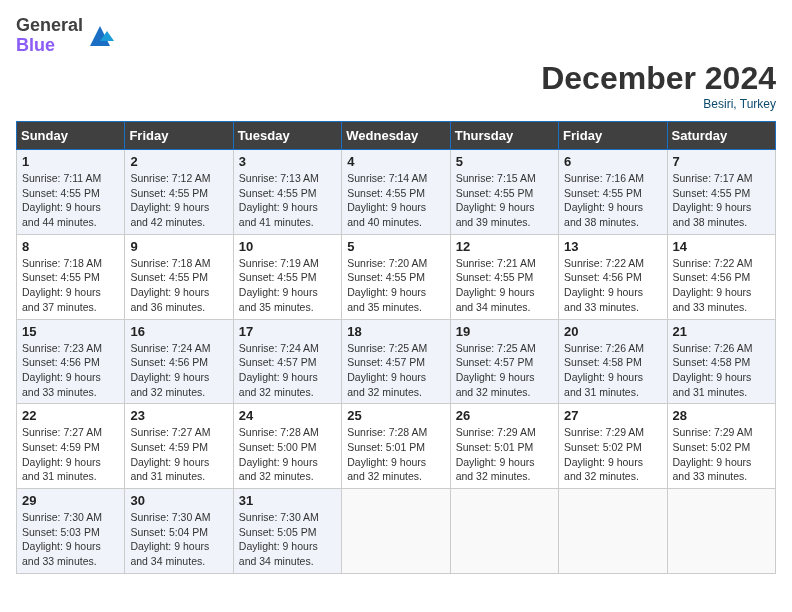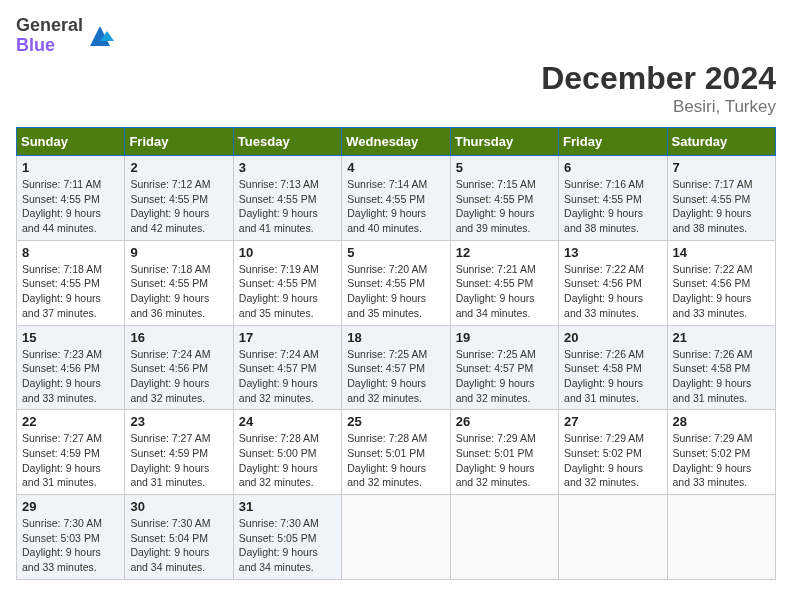--- a/index.html
+++ b/index.html
@@ -43,30 +43,30 @@
     .title-section {
       text-align: right;
       margin-top: 44px;
     }
     .month-title {
       font-size: 32px;
       font-weight: bold;
       color: #333;
     }
     .location-title {
-      font-size: 17px;
-      color: #737373;
+      font-size: 12px;
+      color: #0c4a6e;
     }
     .calendar {
       width: 100%;
       border-collapse: collapse;
       font-size: 11px;
     }
     .calendar th {
-      background-color: #4d7c0f;
+      background-color: #404040;
       color: #fff;
       padding: 6px 4px;
       text-align: left;
       font-size: 13px;
       font-weight: bold;
       border: 1px solid #1a6fc4;
     }
     .calendar td {
       border: 1px solid #ccc;
       padding: 4px 5px;

